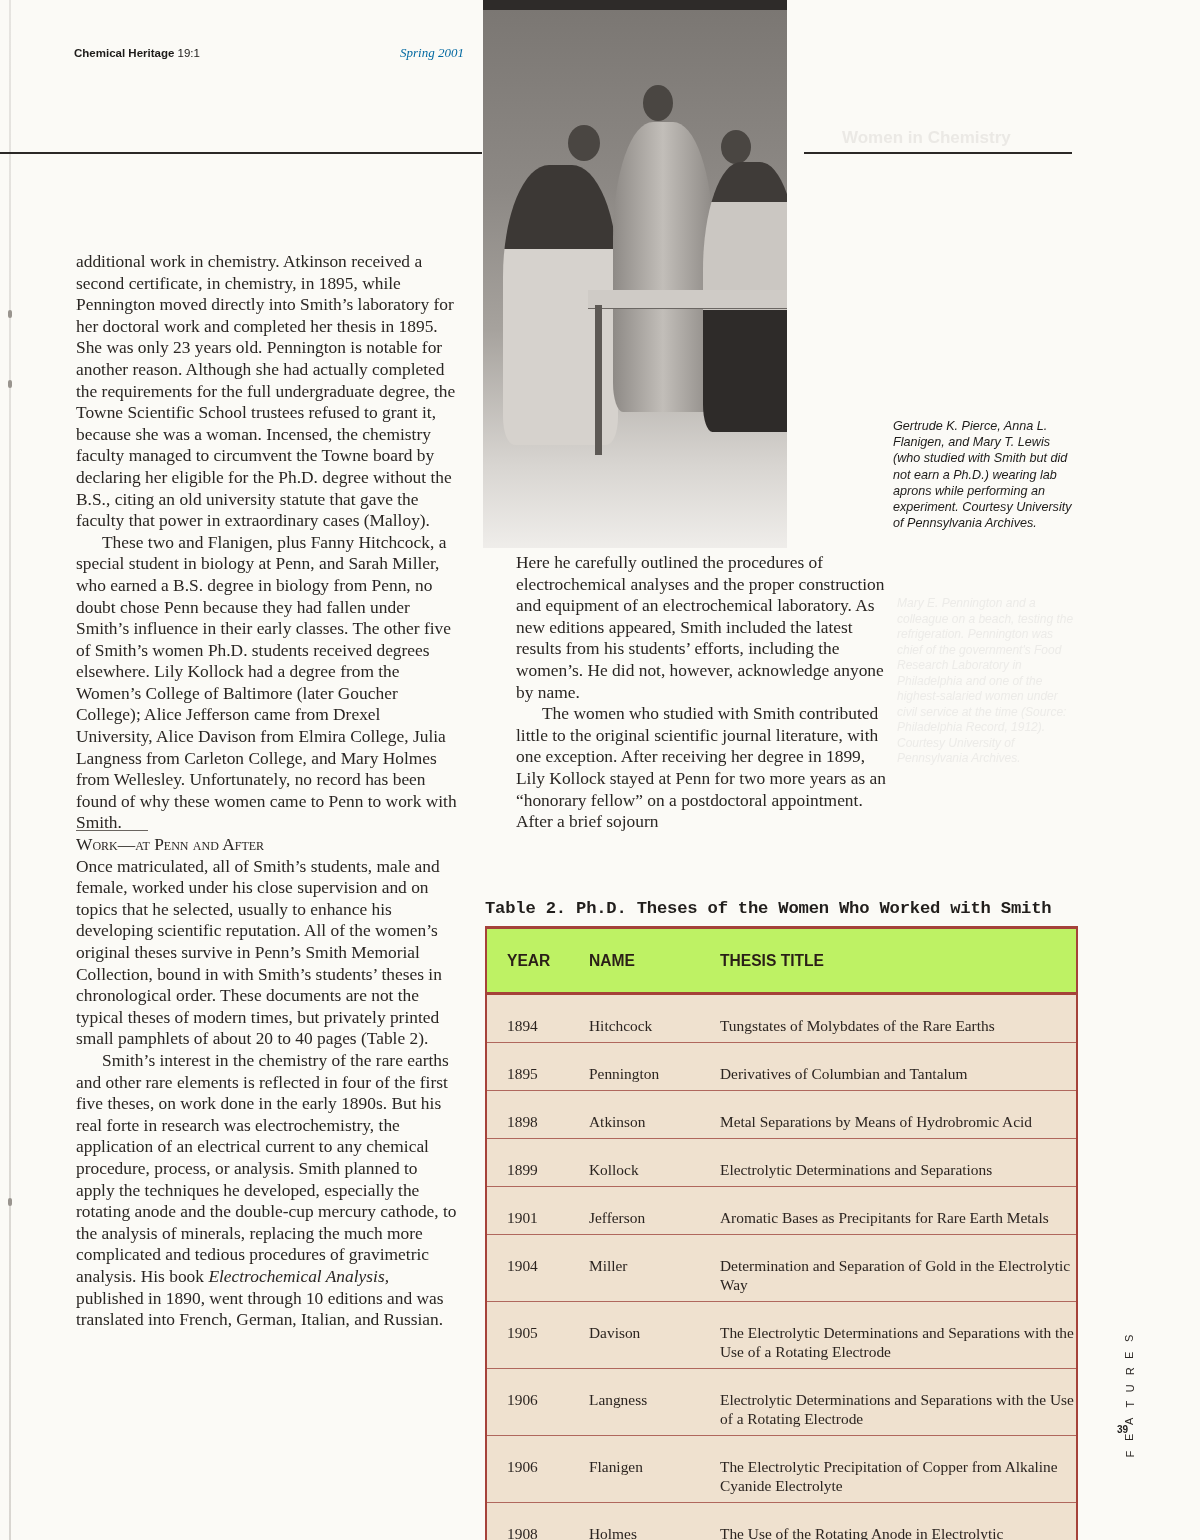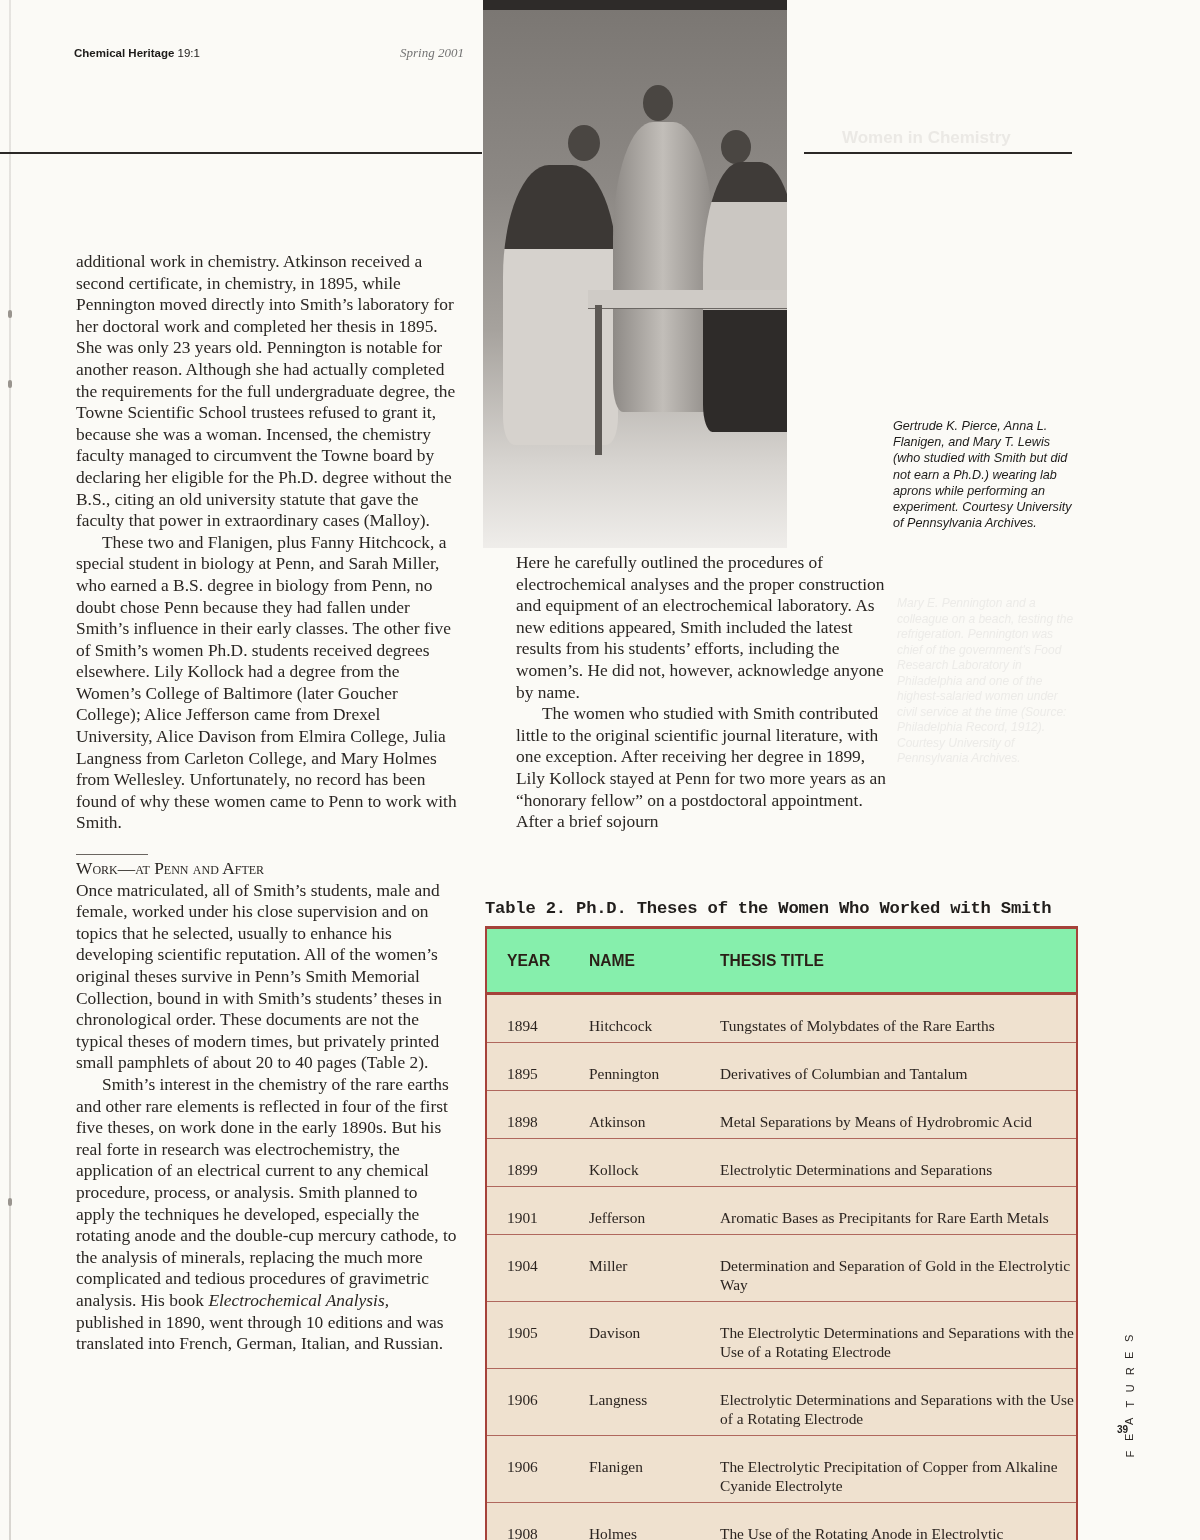--- a/index.html
+++ b/index.html
@@ -14,21 +14,21 @@
     background: linear-gradient(#e6e4e0, #d9d6d1);
   }
   .gutter-mark { position: absolute; left: 8px; width: 4px; height: 8px; background: #9a958f; border-radius: 2px; }
   .header-left {
     position: absolute; left: 74px; top: 47px;
     font-family: "Liberation Sans", "DejaVu Sans", sans-serif; font-size: 11.5px; color: #1d1b19; text-align: center;
   }
   .header-left b { font-weight: 700; }
   .header-right {
     position: absolute; left: 400px; top: 45px;
-    font-family: "Liberation Serif", serif; font-style: italic; font-size: 13px; color: #737373;
+    font-family: "Liberation Serif", serif; font-style: italic; font-size: 13px; color: #0369a1;
   }
   .rule-left { position: absolute; left: 0; top: 152px; width: 482px; height: 2px; background: #2b2826; }
   .rule-right { position: absolute; left: 804px; top: 152px; width: 268px; height: 2px; background: #2b2826; }
   .ghost-title {
     position: absolute; left: 842px; top: 128px;
     font-family: "Liberation Sans", sans-serif; font-weight: 700; font-size: 17px; color: #ebe9e5;
   }
   .photo {
     position: absolute; left: 483px; top: 0; width: 304px; height: 548px;
     background:
@@ -55,36 +55,36 @@
     position: absolute; left: 897px; top: 596px; width: 180px;
     font-family: "Liberation Sans", sans-serif; font-style: italic; font-size: 12px; line-height: 15.5px;
     color: #ecebe8;
   }
   .col { position: absolute; font-size: 17.4px; line-height: 21.6px; color: #2a2623; }
   .col p { margin: 0; }
   .col p.indent { text-indent: 26px; }
   .col-left { left: 76px; top: 251px; width: 382px; }
   .col-mid { left: 484px; top: 552px; width: 382px; margin-left: 32px; }
   .section-head {
-    position: relative; margin-top: 24px; font-variant: small-caps; font-size: 17.4px; line-height: 21.6px;
+    position: relative; font-variant: small-caps; font-size: 17.4px; line-height: 21.6px;
   }
   .section-head::before {
     content: ""; position: absolute; left: 0; top: -4px; width: 72px; height: 1px; background: #6a6560;
   }
   .table-title {
     position: absolute; left: 485px; top: 899px;
     font-family: Liberation Mono, monospace; font-weight: 700; font-size: 17.2px;
     color: #211e1c; letter-spacing: -0.2px;
   }
   .thesis-table {
     position: absolute; left: 485px; top: 926px; width: 589px;
     border: 2px solid #a5423a; border-top-width: 3px; background: #efe1cf;
   }
   .thead {
-    height: 63px; background: #86efac; border-bottom: 3px solid #a5423a;
+    height: 63px; background: #bef264; border-bottom: 3px solid #a5423a;
     display: flex; align-items: center;
     font-family: "Liberation Sans", "DejaVu Sans", sans-serif; font-weight: 700; font-size: 15.6px;
     color: #2a1f17;
   }
   .trow {
     display: flex; border-bottom: 1px solid #b0675d;
     font-family: "Liberation Serif", serif; font-size: 15.4px; line-height: 19px; color: #2b2420;
     padding: 21px 0 7px 0;
   }
   .trow:last-child { border-bottom: none; }

